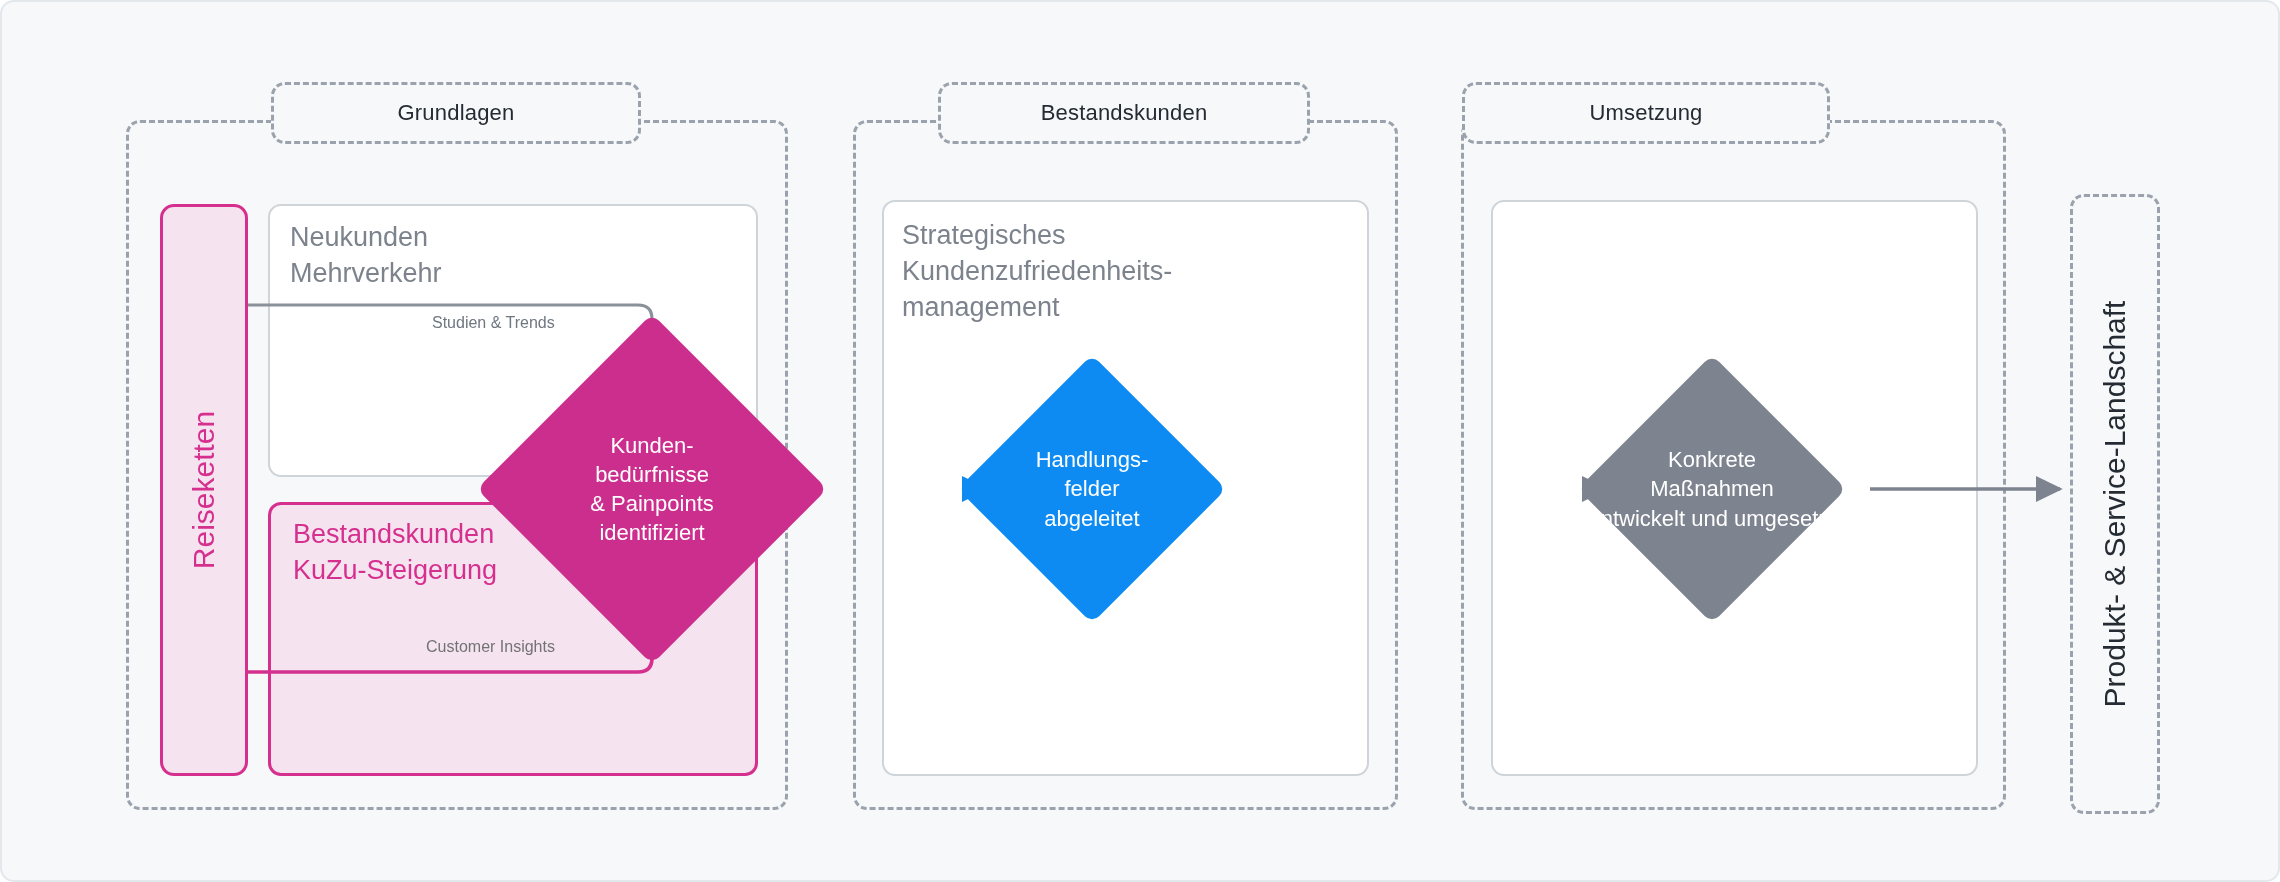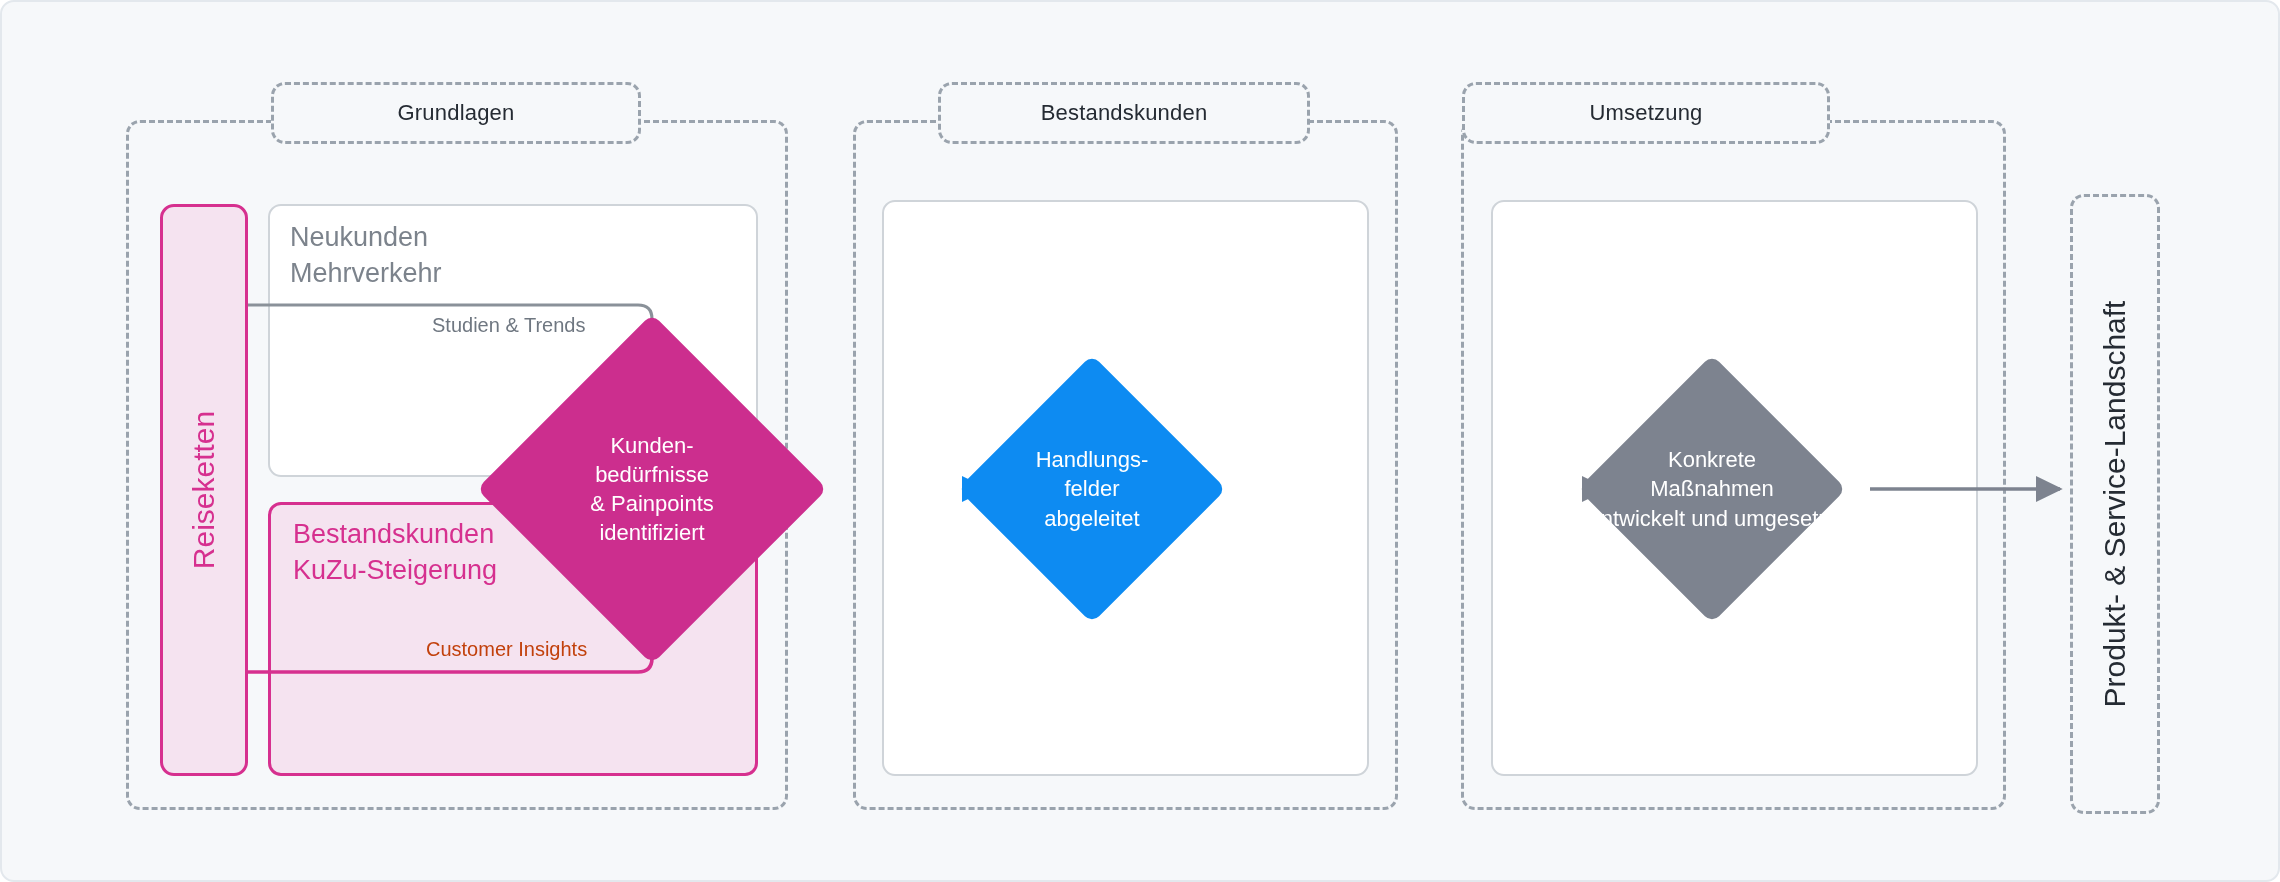--- a/index.html
+++ b/index.html
@@ -125,26 +125,26 @@
     position: absolute;
     left: 0; top: 0;
     width: 2280px;
     height: 882px;
     overflow: visible;
     z-index: 4;
     pointer-events: none;
   }
   .wire-label {
     position: absolute;
-    font-size: 20px;
+    font-size: 16px;
     white-space: nowrap;
     z-index: 7;
   }
   .wire-label.grey { color: #6f7781; }
-  .wire-label.pink { color: #c2410c; }
+  .wire-label.pink { color: #737373; }
 </style>
 </head>
 <body>
 
 <div id="canvas">
 
   <div class="phase" style="left:124px; top:118px; width:662px; height:690px;"></div>
   <div class="phase" style="left:851px; top:118px; width:545px; height:690px;"></div>
   <div class="phase" style="left:1459px; top:118px; width:545px; height:690px;"></div>
 
@@ -168,20 +168,23 @@
 
   <div class="card" style="left:266px; top:202px; width:490px; height:273px;"></div>
   <div class="card-label" style="left:288px; top:218px; width:430px;">Neukunden
 Mehrverkehr</div>
 
   <div class="card pink" style="left:266px; top:500px; width:490px; height:274px;"></div>
   <div class="card-label pink" style="left:291px; top:515px; width:430px;">Bestandskunden
 KuZu-Steigerung</div>
 
   <div class="card" style="left:880px; top:198px; width:487px; height:576px;"></div>
+  <div class="card-label" style="left:900px; top:216px; width:440px;">Strategisches
+Kundenzufriedenheits-
+management</div>
 
   <div class="card" style="left:1489px; top:198px; width:487px; height:576px;"></div>
 
   <svg class="wires" viewBox="0 0 2280 882">
     <defs>
       <marker id="arrow-grey" markerWidth="9" markerHeight="9" refX="7.2" refY="4.5" orient="auto" markerUnits="strokeWidth">
         <path d="M0,0.6 L8,4.5 L0,8.4 z" fill="#7d838f"></path>
       </marker>
       <marker id="arrow-pink" markerWidth="9" markerHeight="9" refX="7.2" refY="4.5" orient="auto" markerUnits="strokeWidth">
         <path d="M0,0.6 L8,4.5 L0,8.4 z" fill="#d6308f"></path>

